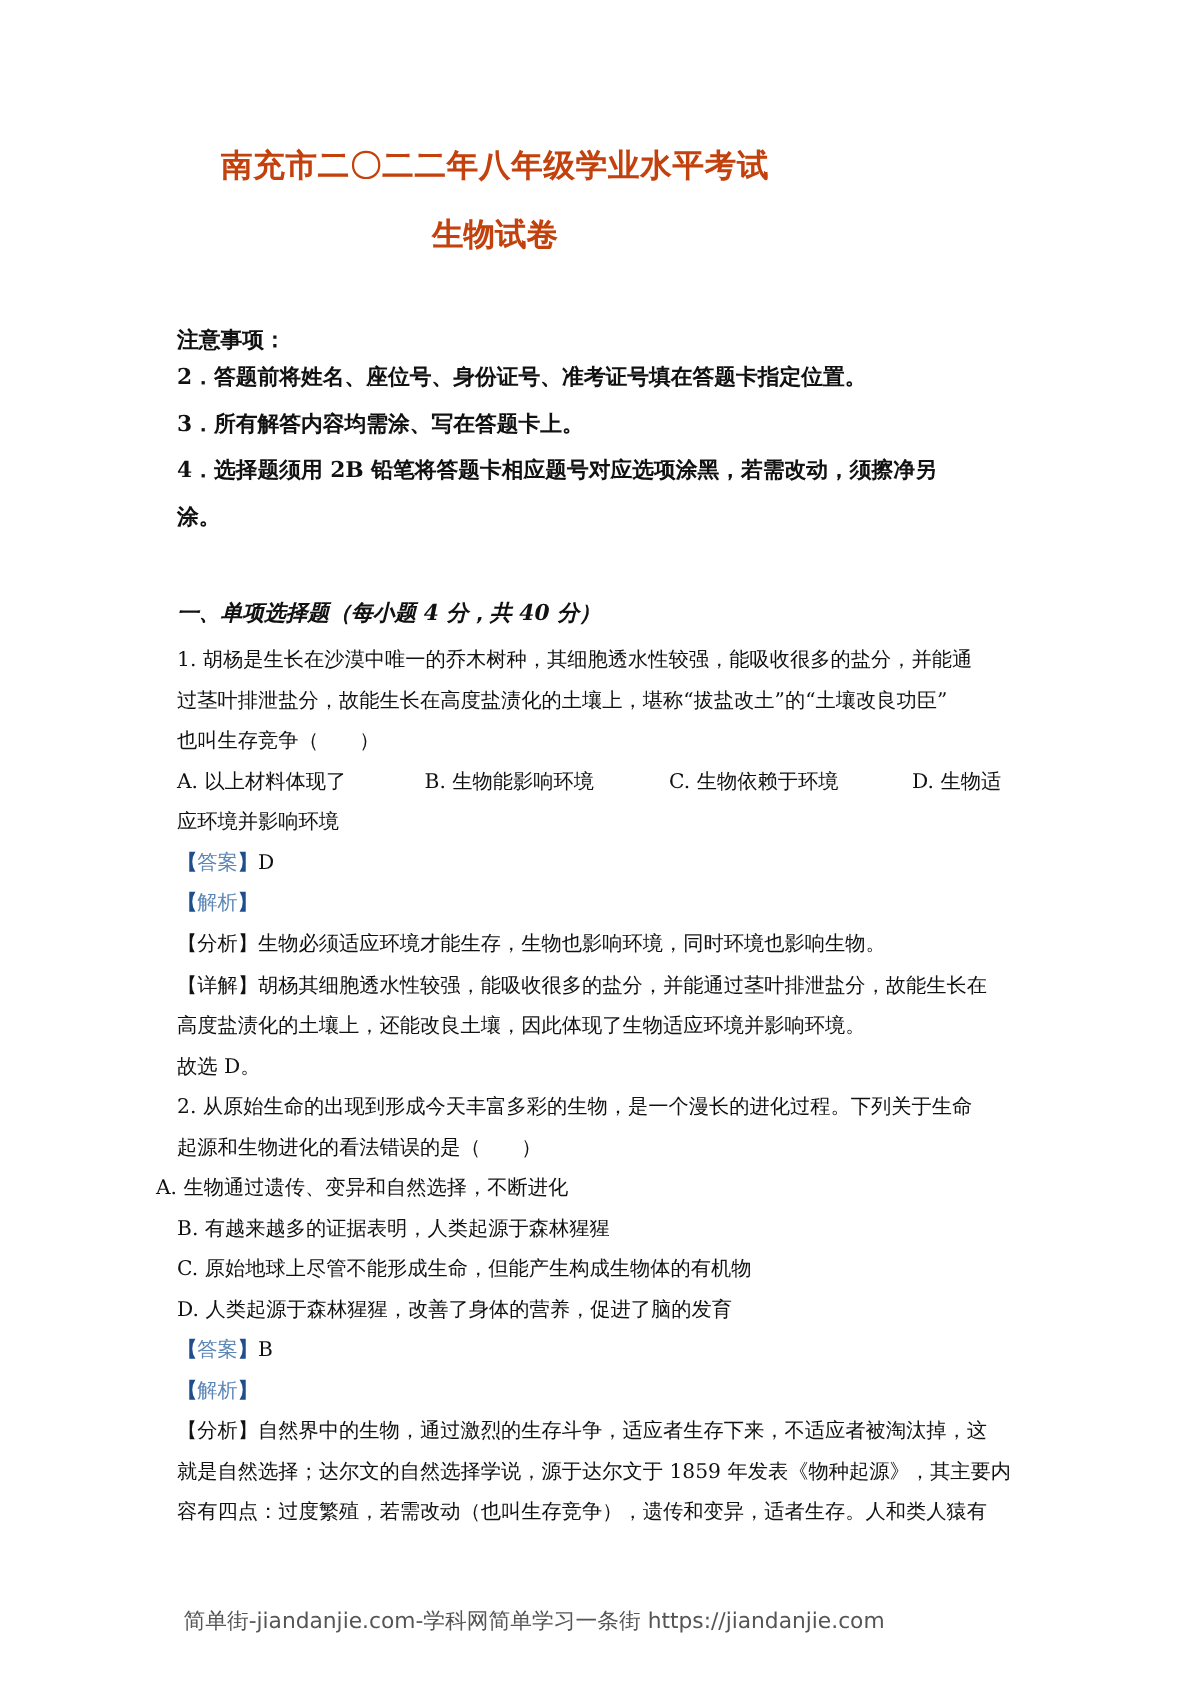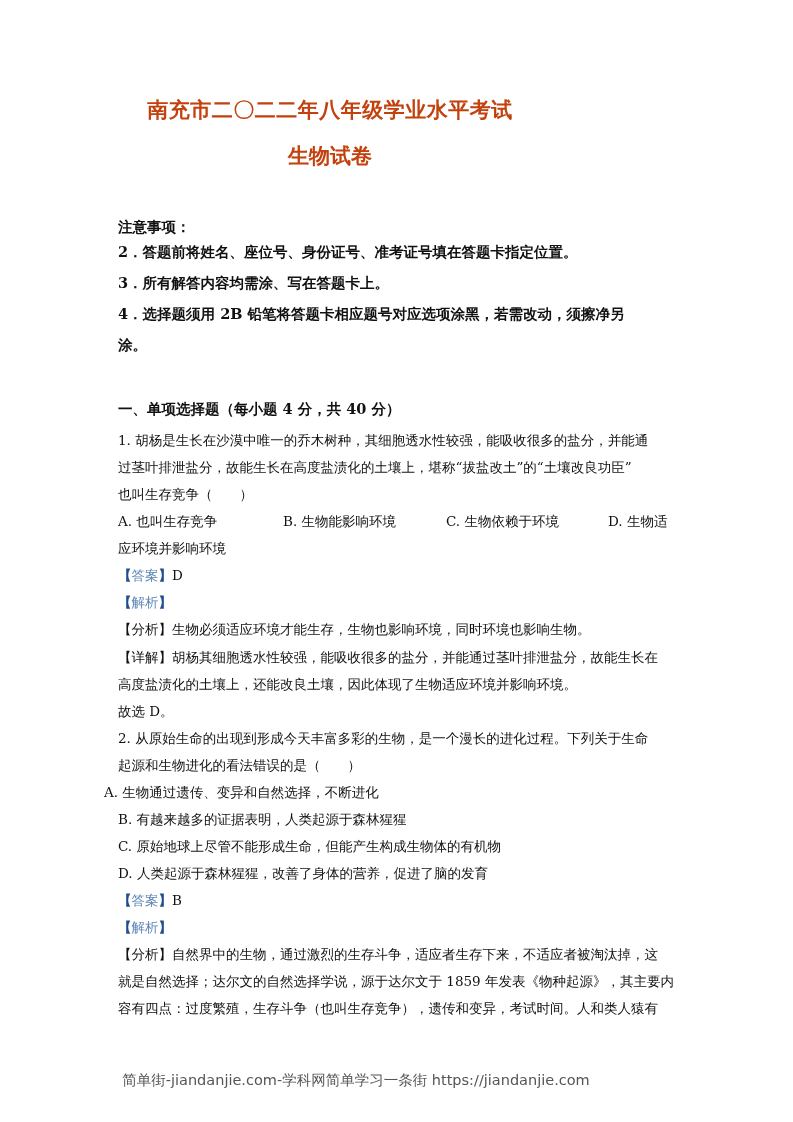--- a/index.html
+++ b/index.html
@@ -37,27 +37,27 @@
 
   <div class="title t1">南充市二〇二二年八年级学业水平考试</div>
   <div class="title t2">生物试卷</div>
 
   <div class="line bold" style="top:182px;margin-top:36px;">注意事项：</div>
   <div class="line bold" style="top:243px;">2．答题前将姓名、座位号、身份证号、准考证号填在答题卡指定位置。</div>
   <div class="line bold" style="top:274px;">3．所有解答内容均需涂、写在答题卡上。</div>
   <div class="line bold" style="top:305px;">4．选择题须用 2B 铅笔将答题卡相应题号对应选项涂黑，若需改动，须擦净另</div>
   <div class="line bold" style="top:336px;">涂。</div>
 
-  <div class="line bold" style="top:400px;">一、单项选择题（每小题 4 分，共 40 分）</div>
+  <div class="line bold" style="top:400px;font-style:italic;">一、单项选择题（每小题 4 分，共 40 分）</div>
 
   <div class="line" style="top:431px;">1. 胡杨是生长在沙漠中唯一的乔木树种，其细胞透水性较强，能吸收很多的盐分，并能通</div>
   <div class="line" style="top:458px;">过茎叶排泄盐分，故能生长在高度盐渍化的土壤上，堪称“拔盐改土”的“土壤改良功臣”</div>
   <div class="line" style="top:485px;">也叫生存竞争（　　）</div>
 
-  <div class="opt" style="top:512px; left:118px;">A. 也叫生存竞争</div>
+  <div class="opt" style="top:512px; left:118px;">A. 以上材料体现了</div>
   <div class="opt" style="top:512px; left:283px;">B. 生物能影响环境</div>
   <div class="opt" style="top:512px; left:446px;">C. 生物依赖于环境</div>
   <div class="opt" style="top:512px; left:608px;">D. 生物适</div>
   <div class="opt" style="top:539px; left:118px;">应环境并影响环境</div>
 
   <div class="line" style="top:566px;">
     <span class="br">【</span><span class="tag">答案</span><span class="br">】</span><span>D</span>
   </div>
   <div class="line" style="top:593px;">
     <span class="br">【</span><span class="tag">解析</span><span class="br">】</span>
@@ -81,16 +81,16 @@
   <div class="line" style="top:891px;">
     <span class="br">【</span><span class="tag">答案</span><span class="br">】</span><span>B</span>
   </div>
   <div class="line" style="top:918px;">
     <span class="br">【</span><span class="tag">解析</span><span class="br">】</span>
   </div>
   <div class="line" style="top:945px;">
     <span>【</span><span>分析</span><span>】</span><span>自然界中的生物，通过激烈的生存斗争，适应者生存下来，不适应者被淘汰掉，这</span>
   </div>
   <div class="line" style="top:972px;">就是自然选择；达尔文的自然选择学说，源于达尔文于 1859 年发表《物种起源》，其主要内</div>
-  <div class="line" style="top:999px;">容有四点：过度繁殖，生存斗争（也叫生存竞争），遗传和变异，考试时间。人和类人猿有</div>
+  <div class="line" style="top:999px;">容有四点：过度繁殖，若需改动（也叫生存竞争），遗传和变异，适者生存。人和类人猿有</div>
 
   <div class="footer">简单街-jiandanjie.com-学科网简单学习一条街 https://jiandanjie.com</div>
 </div>
 
 </body></html>

